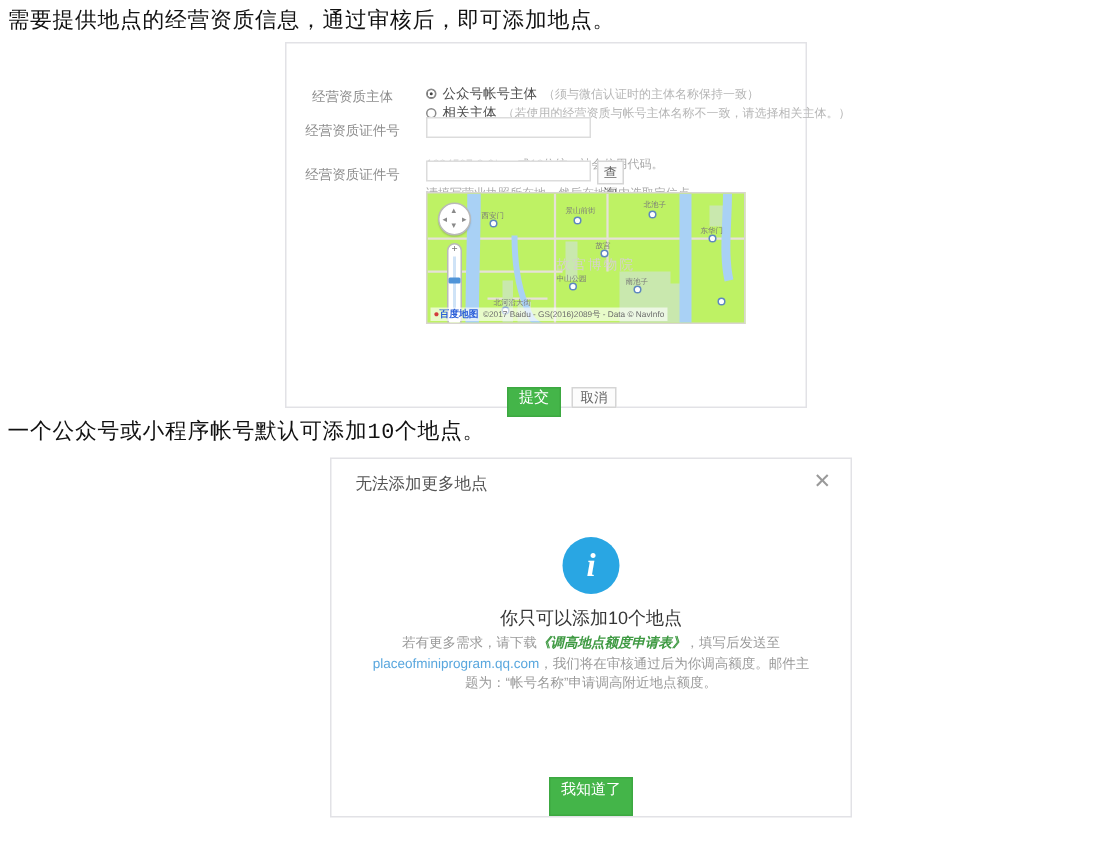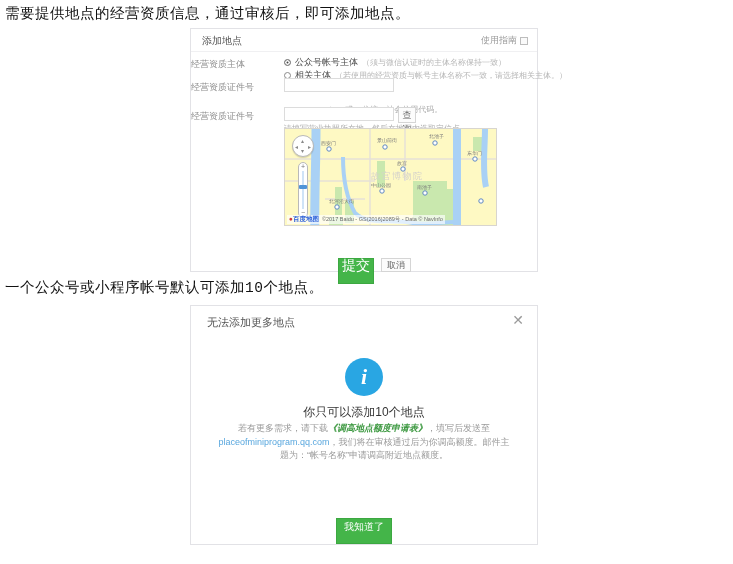--- a/index.html
+++ b/index.html
@@ -23,42 +23,42 @@
   #add-panel { top:28px; height:244px; }
   .panel-header {
     position:absolute; top:0; left:0; right:0; height:23px;
     border-bottom:1px solid #f0f0f2;
   }
   .panel-title { position:absolute; left:11px; top:0; line-height:23px; font-size:10px; color:#555; }
   .guide { position:absolute; right:9px; top:0; height:23px; display:flex; align-items:center; gap:3px; cursor:pointer; }
   .guide-label { font-size:9px; color:#9a9a9a; }
   .guide-icon { width:8px; height:8px; border:1px solid #bdbdbd; background:#fafafa; display:inline-block; }
 
-  .form-label { position:absolute; font-size:9px; color:#8d8d8d; width:88px; text-align:left; }
+  .form-label { position:absolute; font-size:9px; color:#8d8d8d; width:88px; text-align:center; }
   .radio-row { position:absolute; left:93px; display:flex; align-items:center; gap:4px; white-space:nowrap; }
   .radio { width:7px; height:7px; border:1px solid #8a8a8a; border-radius:50%; background:#fff; flex:0 0 auto; }
   .radio.checked { background:#444; box-shadow:inset 0 0 0 1.5px #fff; }
   .radio-label { font-size:9px; color:#4a4a4a; }
   .radio-note { font-size:8px; color:#b6b6b6; }
 
   .text-input {
     position:absolute; left:93px; width:110px; height:14px;
     border:1px solid #dcdcdc; background:#fff; font-size:8px; padding:0 3px; color:#333;
   }
   .help { position:absolute; left:93px; font-size:8px; color:#ababab; white-space:nowrap; }
   .mini-btn {
     position:absolute; height:16px; font-size:9px; color:#666; background:#fcfcfc;
     border:1px solid #d5d5d5; text-align:center; line-height:14px; cursor:pointer;
   }
   #address-search-btn { left:207px; width:18px; }
 
   
   .map {
-    position:absolute; left:93px; top:99px; width:213px; height:98px;
-    background:#fef9c3; border:1px solid #d8d5cf; overflow:hidden; cursor:grab;
+    position:absolute; left:93px; top:99px; width:213px; height:88px;
+    background:#bef264; border:1px solid #d8d5cf; overflow:hidden; cursor:grab;
   }
   .map svg { position:absolute; left:0; top:0; }
   .map-compass {
     position:absolute; left:7px; top:6px; width:22px; height:22px; border-radius:50%;
     background:#ffffff; border:1px solid #b9b9b9; box-shadow:0 1px 1px rgba(0,0,0,.15);
     font-size:6px; color:#8a8a8a;
   }
   .map-compass span { position:absolute; line-height:6px; }
   .cp-n { left:8px; top:2px; } .cp-s { left:8px; bottom:2px; }
   .cp-w { left:2px; top:8px; } .cp-e { right:2px; top:8px; }
@@ -74,25 +74,25 @@
     position:absolute; left:2px; bottom:1px; display:flex; align-items:center; gap:3px;
     background:rgba(255,255,255,.65); padding:0 2px;
   }
   .baidu-logo { font-size:6.5px; font-weight:bold; color:#2b5fd9; }
   .baidu-logo b { color:#d23c3c; }
   .attrib-text { font-size:5.5px; color:#6b6b6b; }
 
   .btn-green {
     background:#44b549; color:#ffffff; border:1px solid #3ca841; text-align:center; cursor:pointer;
   }
-  #form-submit { position:absolute; left:147px; top:229px; width:36px; height:26px; font-size:14px; line-height:13px; }
+  #form-submit { position:absolute; left:147px; top:229px; width:36px; height:20px; font-size:10px; line-height:13px; }
   #form-cancel { position:absolute; left:190px; top:229px; width:30px; height:14px; font-size:9px; line-height:12px; }
 
   
-  #limit-modal { top:305px; height:240px; }
+  #limit-modal { top:305px; height:240px;margin-left:30px; }
   .modal-title { position:absolute; left:16px; top:9px; font-size:11px; color:#555; }
   .modal-close {
     position:absolute; right:13px; top:7px; font-size:14px; color:#9a9a9a; cursor:pointer;
     line-height:14px; font-weight:400;
   }
   .info-circle {
     position:absolute; left:50%; top:52px; width:38px; height:38px; margin-left:-19px;
     border-radius:50%; background:#29a6e3; color:#ffffff; text-align:center;
     font-family:"Liberation Serif", serif; font-style:italic; font-weight:bold;
     font-size:22px; line-height:38px;
@@ -105,27 +105,20 @@
   .modal-body .doc-link { color:#3f9a43; font-weight:bold; cursor:pointer;font-style:italic; }
   .modal-body .email-link { color:#59a7de; cursor:pointer; }
   #modal-confirm { position:absolute; left:50%; top:212px; width:56px; height:26px; margin-left:-28px; font-size:10px; line-height:16px; }
 </style>
 </head>
 <body>
 
 <div class="intro" id="intro-1">需要提供地点的经营资质信息，通过审核后，即可添加地点。</div>
 
 <div class="panel" id="add-panel">
-  <div class="panel-header">
-    <div class="panel-title">添加地点</div>
-    <div class="guide">
-      <span class="guide-label">使用指南</span>
-      <span class="guide-icon"></span>
-    </div>
-  </div>
 
   <div class="form-label" style="top:29px; left:0;">经营资质主体</div>
   <div class="radio-row" style="top:40px;">
     <span class="radio"></span>
     <span class="radio-label">相关主体</span>
     <span class="radio-note">（若使用的经营资质与帐号主体名称不一致，请选择相关主体。）</span>
   </div>
   <div class="radio-row" style="top:27px;">
     <span class="radio checked"></span>
     <span class="radio-label">公众号帐号主体</span>

